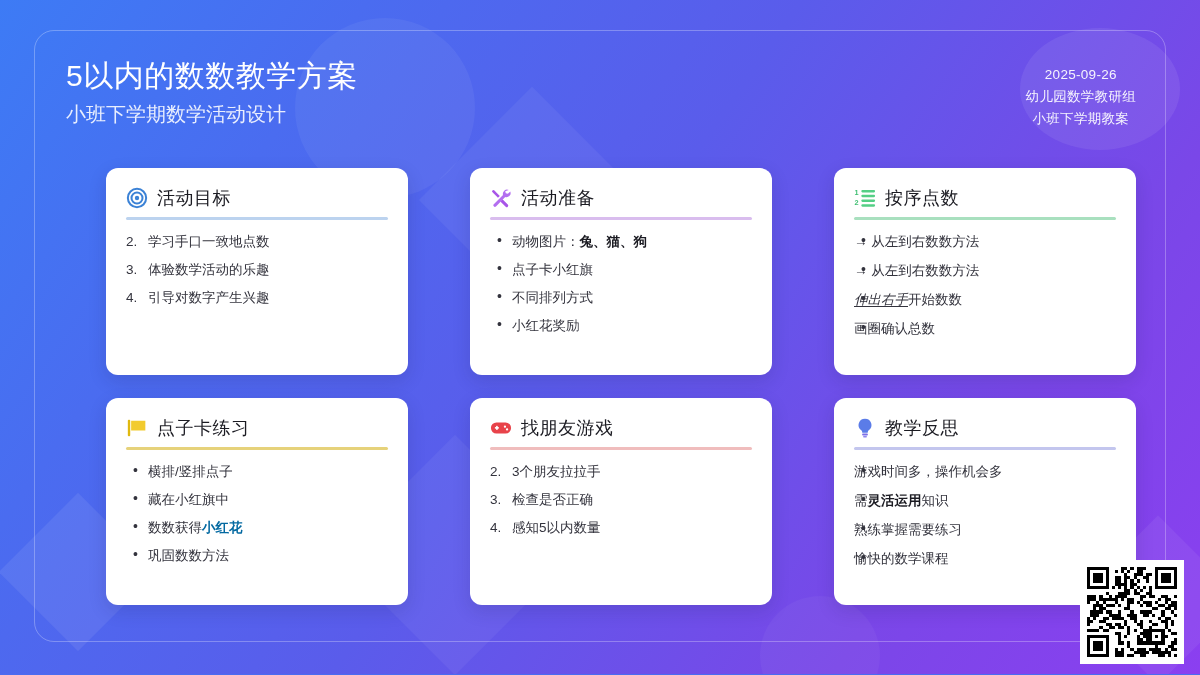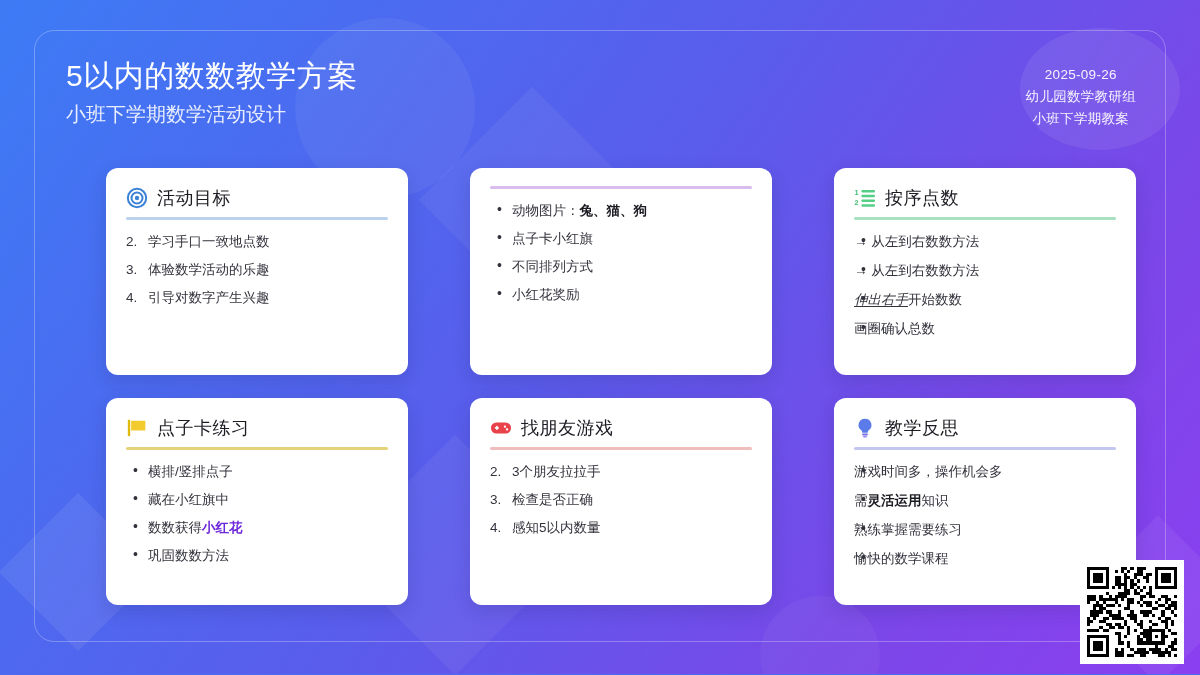--- a/index.html
+++ b/index.html
@@ -184,21 +184,21 @@
     color: #33333d;
     font-size: 14px;
   }
   .plain-list li {
     padding-left: 0;
     margin-bottom: 10px;
   }
   .plain-list li::before { content: none; }
 
   .hl-bold { font-weight: bold; color: #1b1b22; }
-  .hl-red  { color: #6d28d9; font-weight: bold; }
+  .hl-red  { color: #0369a1; font-weight: bold; }
   .hl-underline { text-decoration: underline; text-underline-offset: 2px; font-style: italic; }
 
   
   .qr-box {
     position: absolute;
     left: 1080px; top: 560px;
     width: 104px; height: 104px;
     background: #ffffff;
     padding: 7px;
   }
@@ -244,20 +244,28 @@
       </div>
       <div class="card-rule" style="background:#bcd3ef"></div>
       <ol class="card-list">
         <li data-marker="2.">学习手口一致地点数</li>
         <li data-marker="3.">体验数学活动的乐趣</li>
         <li data-marker="4.">引导对数字产生兴趣</li>
       </ol>
     </div>
 
     <div class="card">
+      <div class="card-head">
+        <svg class="card-icon" viewBox="0 0 24 24">
+          <path d="M4.5 3.5l6.2 6.2-2 2-6.2-6.2a1 1 0 010-1.4l0.6-0.6a1 1 0 011.4 0z" fill="#a855e8"></path>
+          <path d="M13.6 13.4l5.8 5.8a1.6 1.6 0 01-2.3 2.3l-5.8-5.8z" fill="#a855e8"></path>
+          <path d="M20.4 3.2a4.6 4.6 0 00-6.2 5.5L4.1 18.8a1.7 1.7 0 002.4 2.4L16.6 11a4.6 4.6 0 005.5-6.2l-2.6 2.6-2.3-0.6-0.6-2.3z" fill="#b36ef0"></path>
+        </svg>
+        <span class="card-title">活动准备</span>
+      </div>
       <div class="card-rule" style="background:#d9bdee"></div>
       <ul class="card-list">
         <li><span>动物图片：</span><span class="hl-bold">兔、猫、狗</span></li>
         <li>点子卡小红旗</li>
         <li>不同排列方式</li>
         <li>小红花奖励</li>
       </ul>
     </div>
 
     <div class="card">

